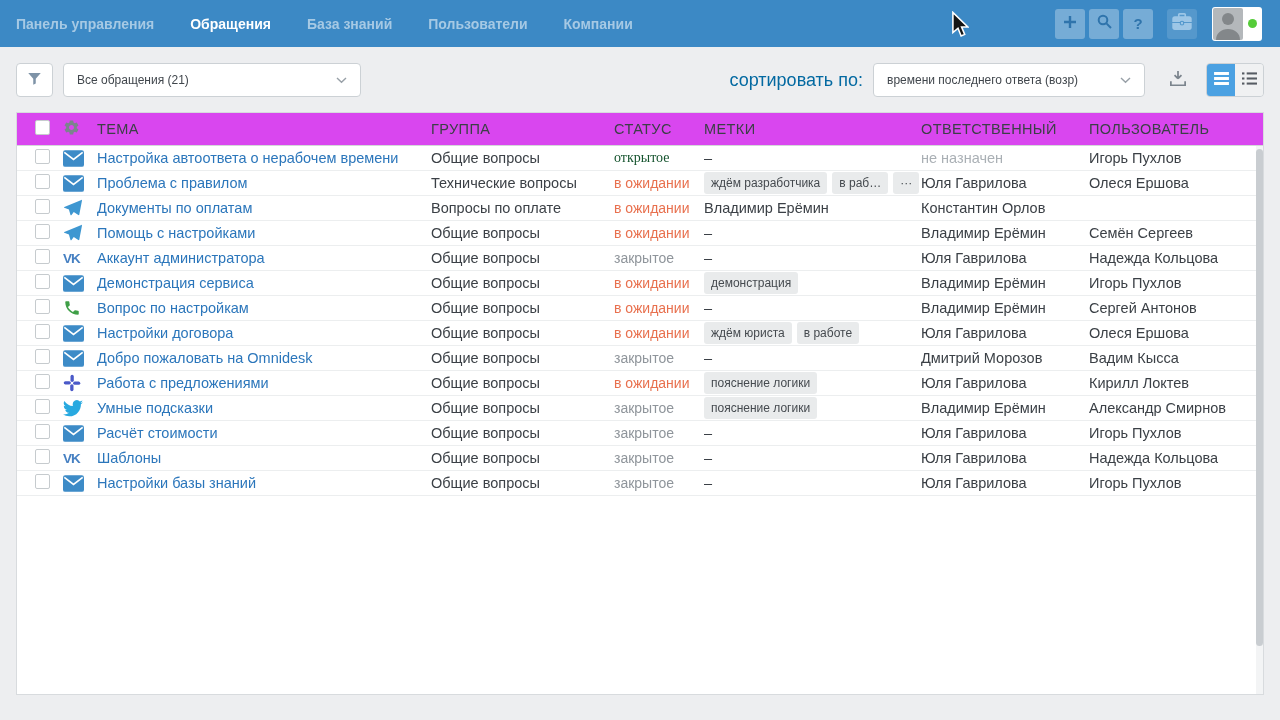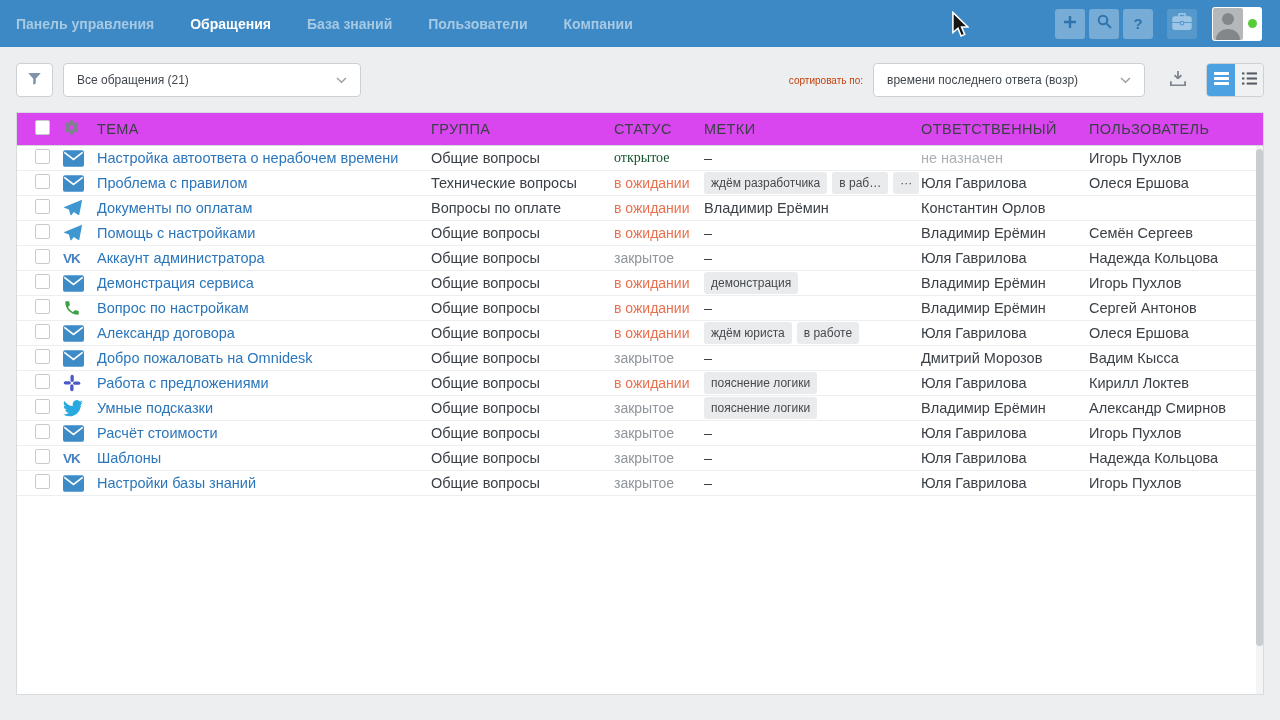--- a/index.html
+++ b/index.html
@@ -28,21 +28,21 @@
   .toolbar { display:flex; align-items:center; justify-content:space-between;
     padding:16px 16px 15px 16px; }
   .tb-left, .tb-right { display:flex; align-items:center; }
   .icon-btn { width:37px; height:34px; background:#fff; border:1px solid #ccd1d5;
     border-radius:4px; display:flex; align-items:center; justify-content:center; cursor:pointer; }
   .select { background:#fff; border:1px solid #ccd1d5; border-radius:4px; height:34px;
     display:flex; align-items:center; justify-content:space-between;
     padding:0 13px; font-size:12px; color:#40464c; cursor:pointer; }
   .select.filter { width:298px; margin-left:10px; }
   .select.sort { width:272px; }
-  .sort-label { font-size:10px; color:#c2410c; margin-right:10px; white-space:nowrap; }
+  .sort-label { font-size:18px; color:#0369a1; margin-right:10px; white-space:nowrap; }
   .dl-btn { margin-left:17px; width:32px; height:34px; display:flex; align-items:center;
     justify-content:center; cursor:pointer; }
   .toggle-group { margin-left:12px; display:flex; border:1px solid #ccd1d5; border-radius:4px;
     overflow:hidden; height:34px; }
   .toggle-btn { width:28px; height:32px; display:flex; align-items:center; justify-content:center;
     background:#f0f1f2; cursor:pointer; }
   .toggle-btn.active { background:#4ba1e2; }
 
   
   .table { margin:0 16px; background:#fff; border:1px solid #d8dbde; height:583px;
@@ -334,21 +334,21 @@
   <div class="grid-row row">
     <div class="cell"><span class="checkbox"></span></div>
     <div class="cell">
           <span class="ch-icon">
             <svg width="21" height="17" viewBox="0 0 24 19">
               <rect width="24" height="19" rx="2.5" fill="#3d8bc7"></rect>
               <path d="M1.5 2.5 L12 10.5 L22.5 2.5" fill="none" stroke="#fff" stroke-width="1.9"></path>
             </svg>
           </span>
         </div>
-    <div class="cell"><a class="subject">Александр договора</a></div>
+    <div class="cell"><a class="subject">Настройки договора</a></div>
     <div class="cell t-group">Общие вопросы</div>
     <div class="cell status" style="color: rgb(232, 112, 78);">в ожидании</div>
     <div class="cell t-tags"><span class="tag">ждём юриста</span><span class="tag">в работе</span></div>
     <div class="cell t-assignee">Юля Гаврилова</div>
     <div class="cell t-user">Олеся Ершова</div>
   </div>
 
   <div class="grid-row row">
     <div class="cell"><span class="checkbox"></span></div>
     <div class="cell">

